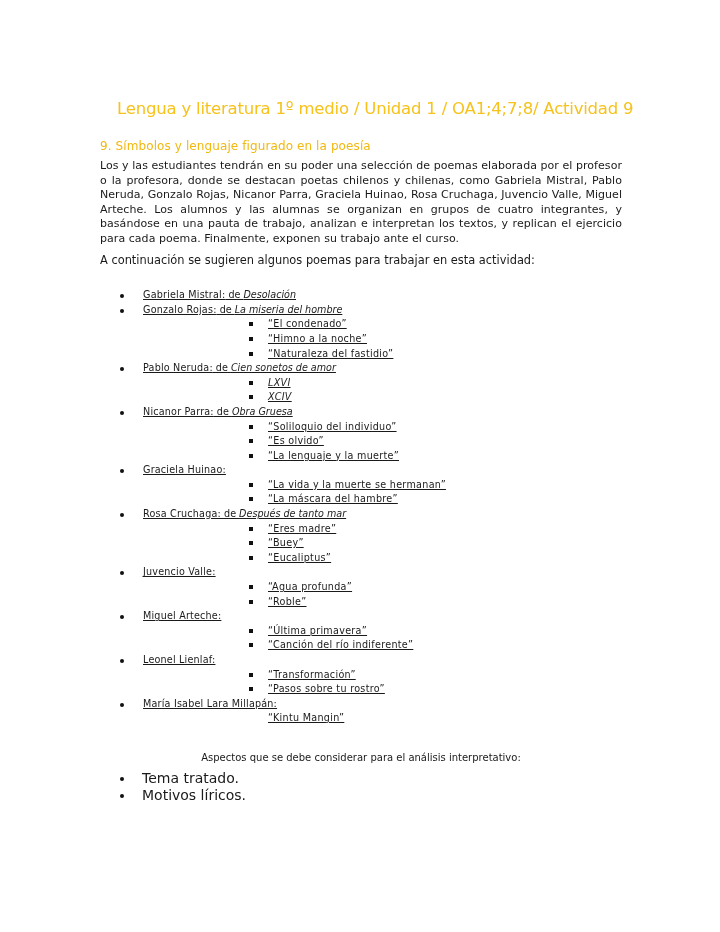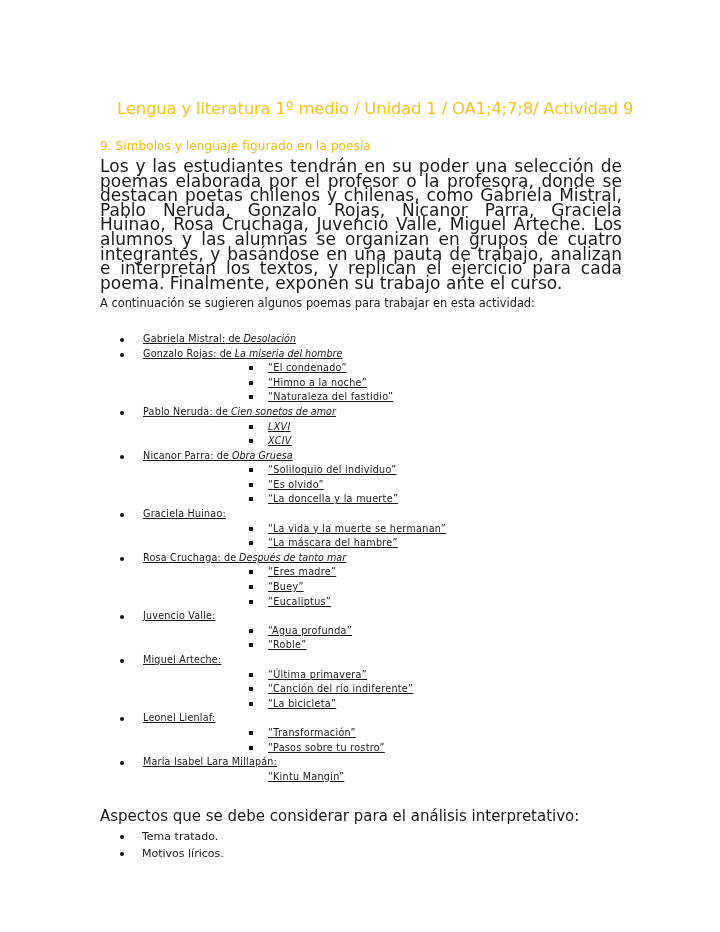--- a/index.html
+++ b/index.html
@@ -32,21 +32,21 @@
     }
     .section-heading {
       font-size: 12px;
       font-weight: normal;
       color: #f1b80f;
       margin: 12px 0 0 0;
       line-height: 16px;
       letter-spacing: 0.1px;
     }
     .intro-paragraph {
-      font-size: 17px;
+      font-size: 11px;
       line-height: 14.6px;
       text-align: justify;
       margin: 5px 0 0 0;
       letter-spacing: 0.05px;
     }
     .lead-in {
       font-size: 11.4px;
       line-height: 14.6px;
       margin: 6px 0 0 0;
     }
@@ -97,29 +97,30 @@
       height: 4px;
       background: #111;
     }
     .poem.nobullet::before {
       display: none;
     }
     .poem.italic {
       font-style: italic;
     }
     .aspects-label {
-      font-size: 15px;
+      font-size: 10px;
       line-height: 14.6px;
       margin: 25px 0 0 0;
+      text-align: center;
     }
     .aspects {
       list-style: none;
       padding: 0;
       margin: 4px 0 0 0;
-      font-size: 11px;
+      font-size: 14px;
       line-height: 17px;
     }
     .aspect {
       position: relative;
       padding-left: 42px;
     }
     .aspect::before {
       content: "";
       position: absolute;
       left: 20px;
@@ -156,21 +157,21 @@
       <ul class="poems">
         <li class="poem italic">LXVI</li>
         <li class="poem italic">XCIV</li>
       </ul>
     </li>
     <li class="poet">
       <span class="poet-name">Nicanor Parra:</span><span> de </span><span class="poet-book">Obra Gruesa</span>
       <ul class="poems">
         <li class="poem">“Soliloquio del individuo”</li>
         <li class="poem">“Es olvido”</li>
-        <li class="poem">“La doncella y la muerte”</li>
+        <li class="poem">“La lenguaje y la muerte”</li>
       </ul>
     </li>
     <li class="poet">
       <span class="poet-name">Graciela Huinao:</span>
       <ul class="poems">
         <li class="poem">“La vida y la muerte se hermanan”</li>
         <li class="poem">“La máscara del hambre”</li>
       </ul>
     </li>
     <li class="poet">
@@ -186,21 +187,20 @@
       <ul class="poems">
         <li class="poem">“Agua profunda”</li>
         <li class="poem">“Roble”</li>
       </ul>
     </li>
     <li class="poet">
       <span class="poet-name">Miguel Arteche:</span>
       <ul class="poems">
         <li class="poem">“Última primavera”</li>
         <li class="poem">“Canción del río indiferente”</li>
-        <li class="poem">“La bicicleta”</li>
       </ul>
     </li>
     <li class="poet">
       <span class="poet-name">Leonel Lienlaf:</span>
       <ul class="poems">
         <li class="poem">“Transformación”</li>
         <li class="poem">“Pasos sobre tu rostro”</li>
       </ul>
     </li>
     <li class="poet">

